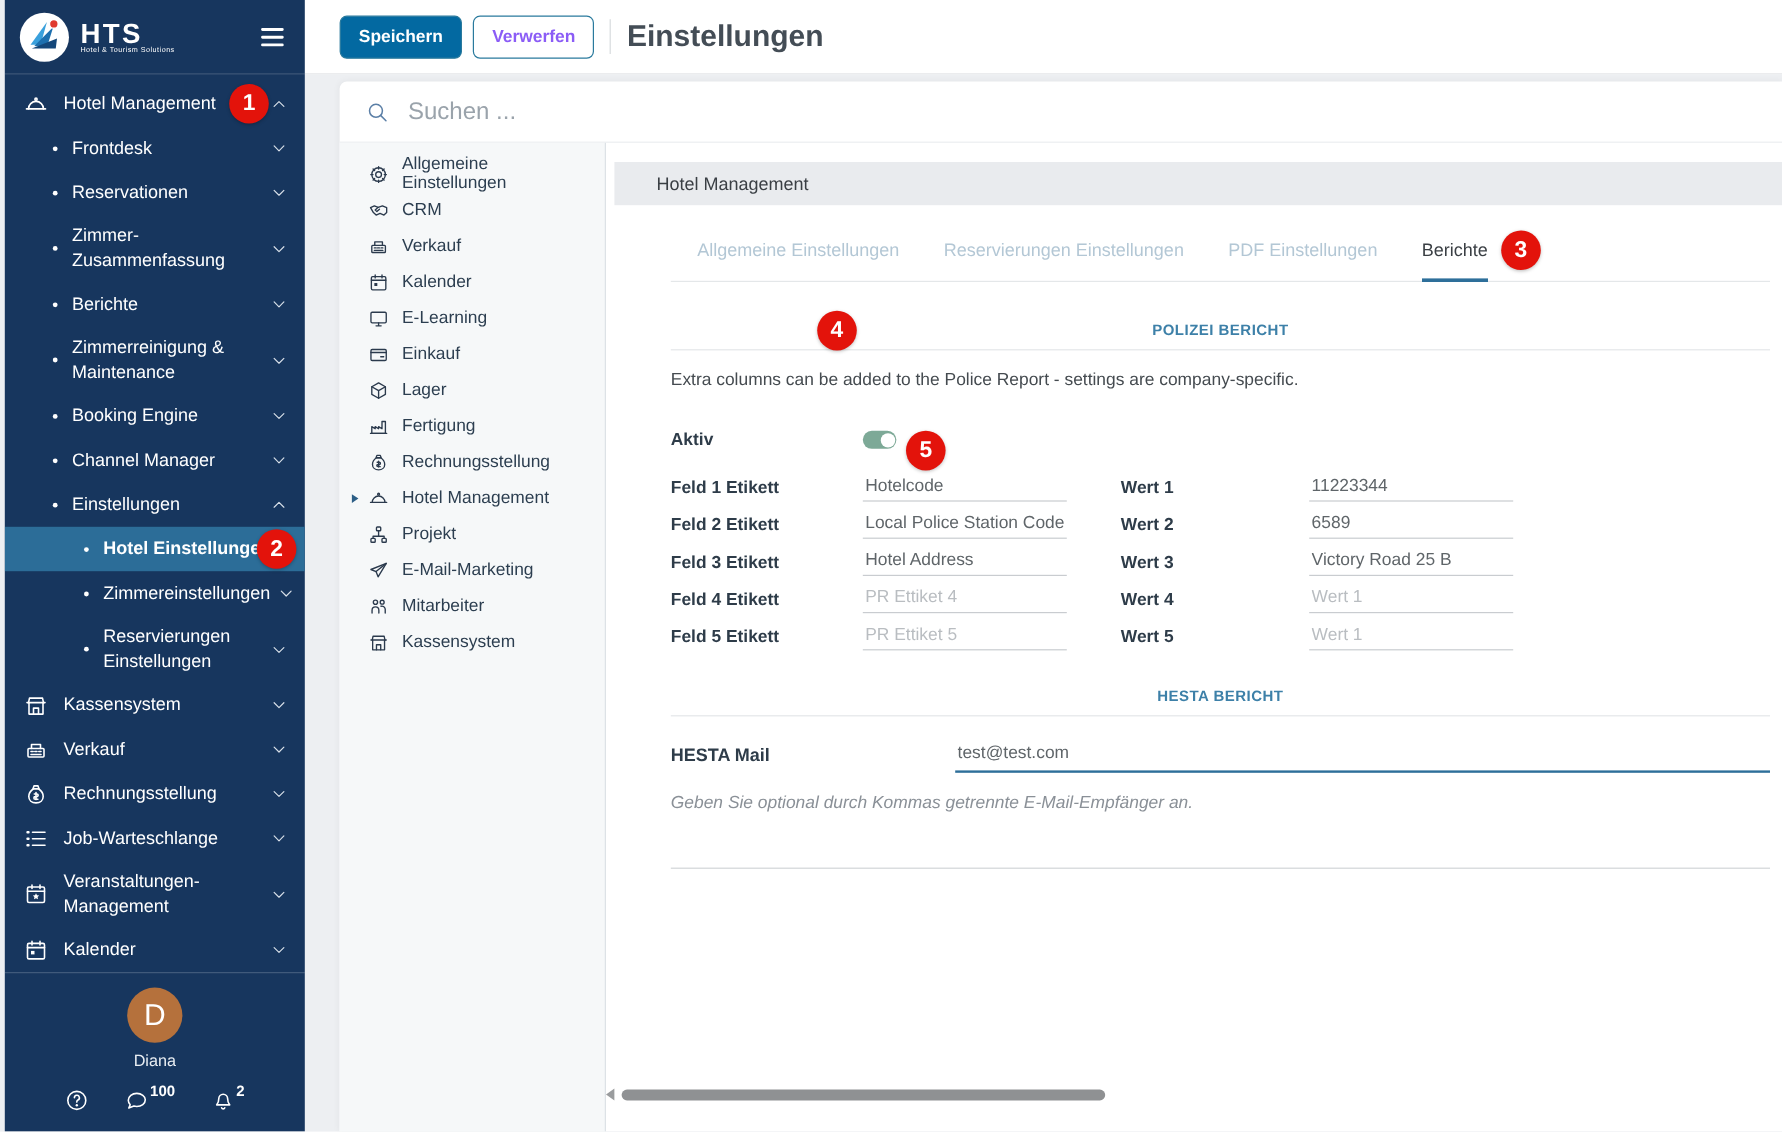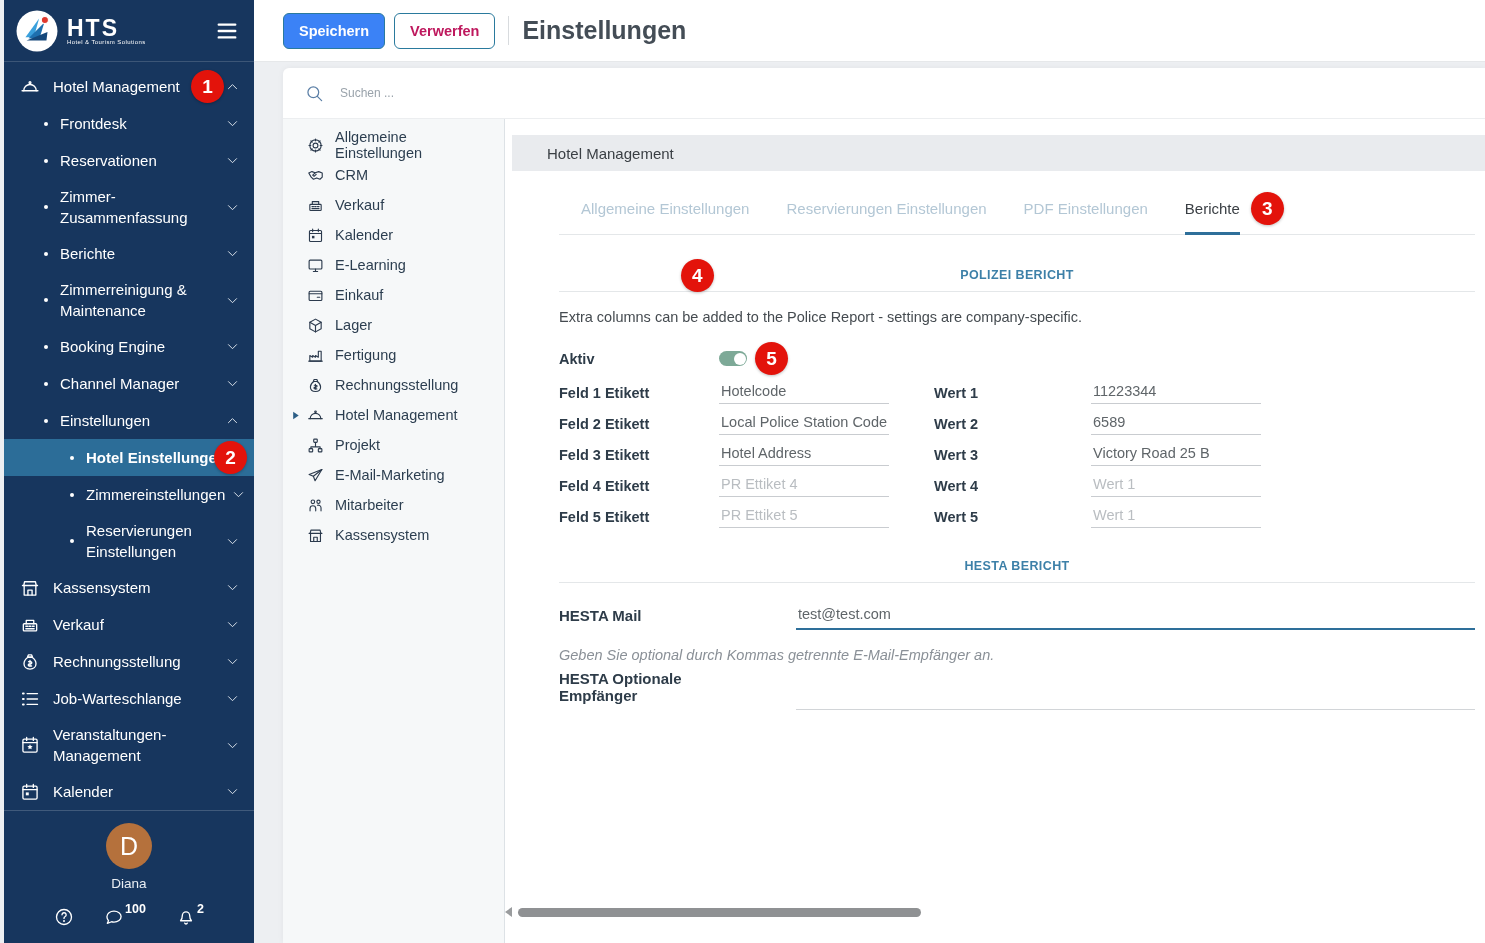--- a/index.html
+++ b/index.html
@@ -28,49 +28,49 @@
   .avatar-name { font-size:13.5px; margin-top:7px; color:#e9eef3; }
   .sb-tools { display:flex; align-items:flex-end; gap:30px; margin-top:16px; }
   .tool { display:flex; align-items:flex-start; cursor:pointer; color:#fff; }
   .tool-ico { width:20px; height:20px; }
   .tool-count { font-size:12.5px; font-weight:bold; position:relative; top:-5px; margin-left:1px; }
 
   
   .main { position:absolute; left:250px; top:0; right:0; bottom:0; }
   .topbar { height:62px; background:#fff; display:flex; align-items:center; padding-left:33px; border-bottom:1px solid #e6e8ea; }
   .btn { font-family:inherit; font-size:14.5px; font-weight:bold; border-radius:6px; padding:9px 15px; cursor:pointer; }
-  .btn-save { background:#3b82f6; color:#fff; border:1px solid #2a7a9d; }
-  .btn-discard { background:#fff; color:#be185d; border:1px solid #2a7a9d; margin-left:9px; }
+  .btn-save { background:#0369a1; color:#fff; border:1px solid #2a7a9d; }
+  .btn-discard { background:#fff; color:#8b5cf6; border:1px solid #2a7a9d; margin-left:9px; }
   .page-title { margin-left:13px; padding-left:13px; border-left:1px solid #d8dbde; font-size:25px; font-weight:bold; color:#444d56; }
 
   
   .card { position:absolute; left:33px; right:0; top:68px; bottom:0; background:#fff; border-top-left-radius:6px; box-shadow:0 0 6px rgba(0,0,0,.05); display:flex; flex-direction:column; }
   .search-row { height:51px; flex:none; display:flex; align-items:center; padding:0 22px; border-bottom:1px solid #eceef0; }
   .search-ico { width:19px; height:19px; color:#5b7fa6; flex:none; }
-  .search-input { border:none; outline:none; font-family:inherit; font-size:12px; margin-left:16px; flex:1; color:#3a4148; background:transparent; }
+  .search-input { border:none; outline:none; font-family:inherit; font-size:20px; margin-left:16px; flex:1; color:#3a4148; background:transparent; }
   .search-input::placeholder { color:#9aa3ab; }
   .card-body { flex:1; display:flex; min-height:0; }
 
   
   .navcol { width:222px; flex:none; background:#f6f8f9; border-right:1px solid #dde2e6; padding:11px 0; }
   .n-item { display:flex; align-items:center; height:30px; padding:0 10px 0 24px; font-size:14.5px; color:#2c3e50; cursor:pointer; position:relative; }
   .n-ico { width:17px; height:17px; margin-right:11px; flex:none; color:#2b3a4d; }
   .n-marker { position:absolute; left:7px; width:11px; height:11px; color:#2c5e86; }
 
   
   .mainpanel { flex:1; position:relative; padding-left:7px; min-width:0; }
   .graybar { margin-top:16px; height:36px; background:#e9ebee; display:flex; align-items:center; padding-left:35px; font-size:15px; color:#3a3f44; }
   .inner { padding:0 10px 0 47px; }
   .tabs { margin-top:29px; display:flex; gap:37px; border-bottom:1px solid #e4e7e9; padding-left:22px; }
   .tab { font-size:15px; color:#b3c7d5; padding-bottom:15px; cursor:pointer; position:relative; }
   .tab.active { color:#3a3f44; border-bottom:3px solid #2e6f9a; margin-bottom:-1px; }
   .sec-head { margin-top:33px; font-size:12.5px; font-weight:bold; letter-spacing:.4px; color:#3d80a8; position:relative;text-align:center; }
   .sec-hr { border:none; border-top:1px solid #e4e7e9; margin-top:9px; }
   .desc { margin-top:17px; font-size:14.5px; color:#454b50; }
-  .aktiv-row { margin-top:20px; display:flex; align-items:center; height:27px; }
+  .aktiv-row { margin-top:34px; display:flex; align-items:flex-start; height:27px; }
   .f-label { width:160px; flex:none; font-size:14.5px; font-weight:bold; color:#2e3c49; }
   .toggle { width:28px; height:15px; border-radius:8px; background:#7da997; position:relative; cursor:pointer; flex:none; }
   .toggle-knob { position:absolute; right:1.5px; top:1.5px; width:12px; height:12px; border-radius:50%; background:#fff; }
   .form-grid { margin-top:5px; display:grid; grid-template-columns:160px 170px 45px 157px 170px; grid-auto-rows:31px; align-items:center; }
   .u-input { width:170px; border:none; outline:none; background:transparent; border-bottom:1px solid #c9ccd0; font-family:inherit; font-size:14.5px; color:#5f6569; padding:1px 2px 4px; }
   .u-input::placeholder { color:#b9bdc1; }
   .wide-row { display:flex; align-items:flex-end; margin-top:19px; height:28px;gap:32px; }
   .w-label { width:205px; flex:none; font-size:15px; font-weight:bold; color:#2e3c49; padding-bottom:6px; }
   .w-input { flex:1; border:none; outline:none; background:transparent; font-family:inherit; font-size:14.5px; color:#5f6569; padding:1px 2px 6px; }
   .w-input.mail { border-bottom:2px solid #2e6f9a; }
@@ -589,21 +589,20 @@
           <hr class="sec-hr">
 
           <div class="wide-row">
             <span class="w-label">HESTA Mail</span>
             <input class="w-input mail" value="test@test.com" style="">
           </div>
 
           <div class="note">Geben Sie optional durch Kommas getrennte E-Mail-Empfänger an.</div>
 
           <div class="wide-row">
-            <span class="w-label">HESTA Optionale Empfänger</span>
             <input class="w-input plain" value="" style="">
           </div>
         </div>
 
         <div class="hscroll">
           <span class="hs-arrow"></span>
           <span class="hs-thumb"></span>
         </div>
       </div>
     </div>

